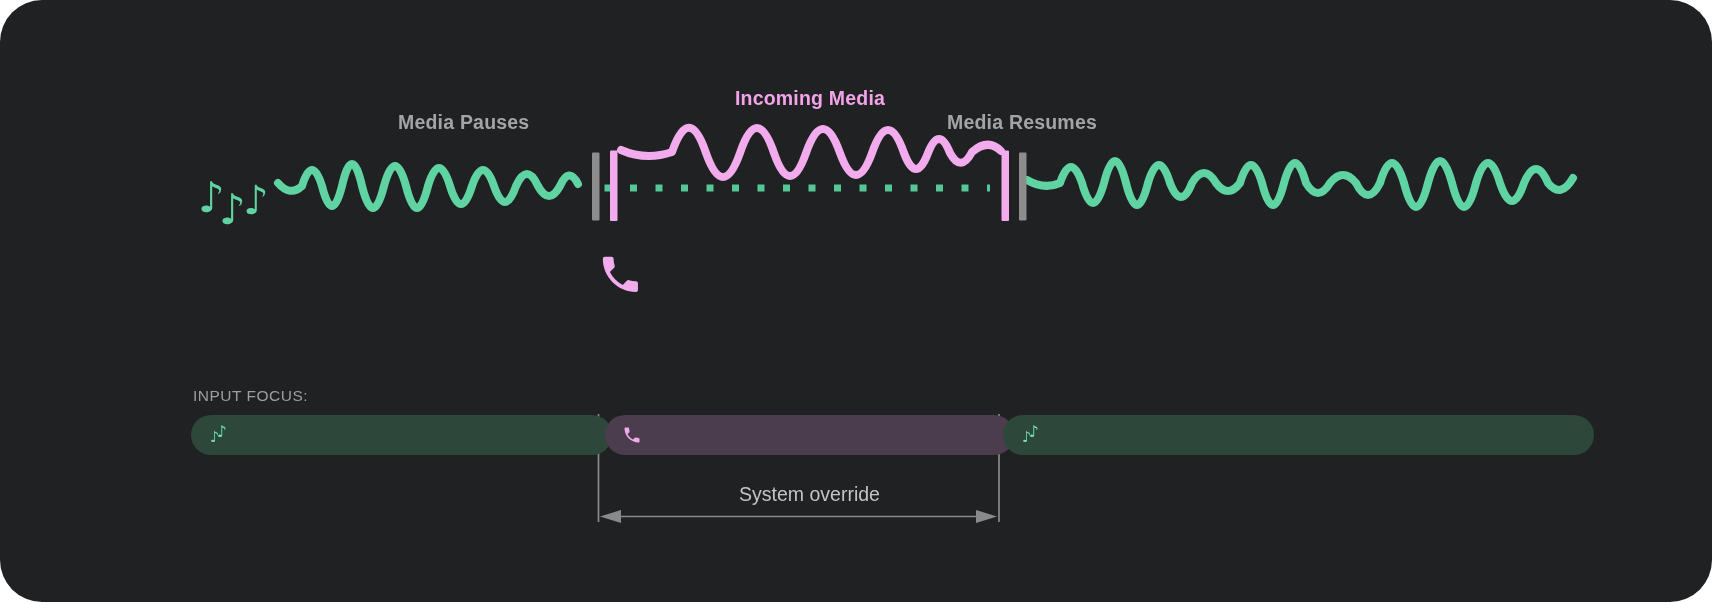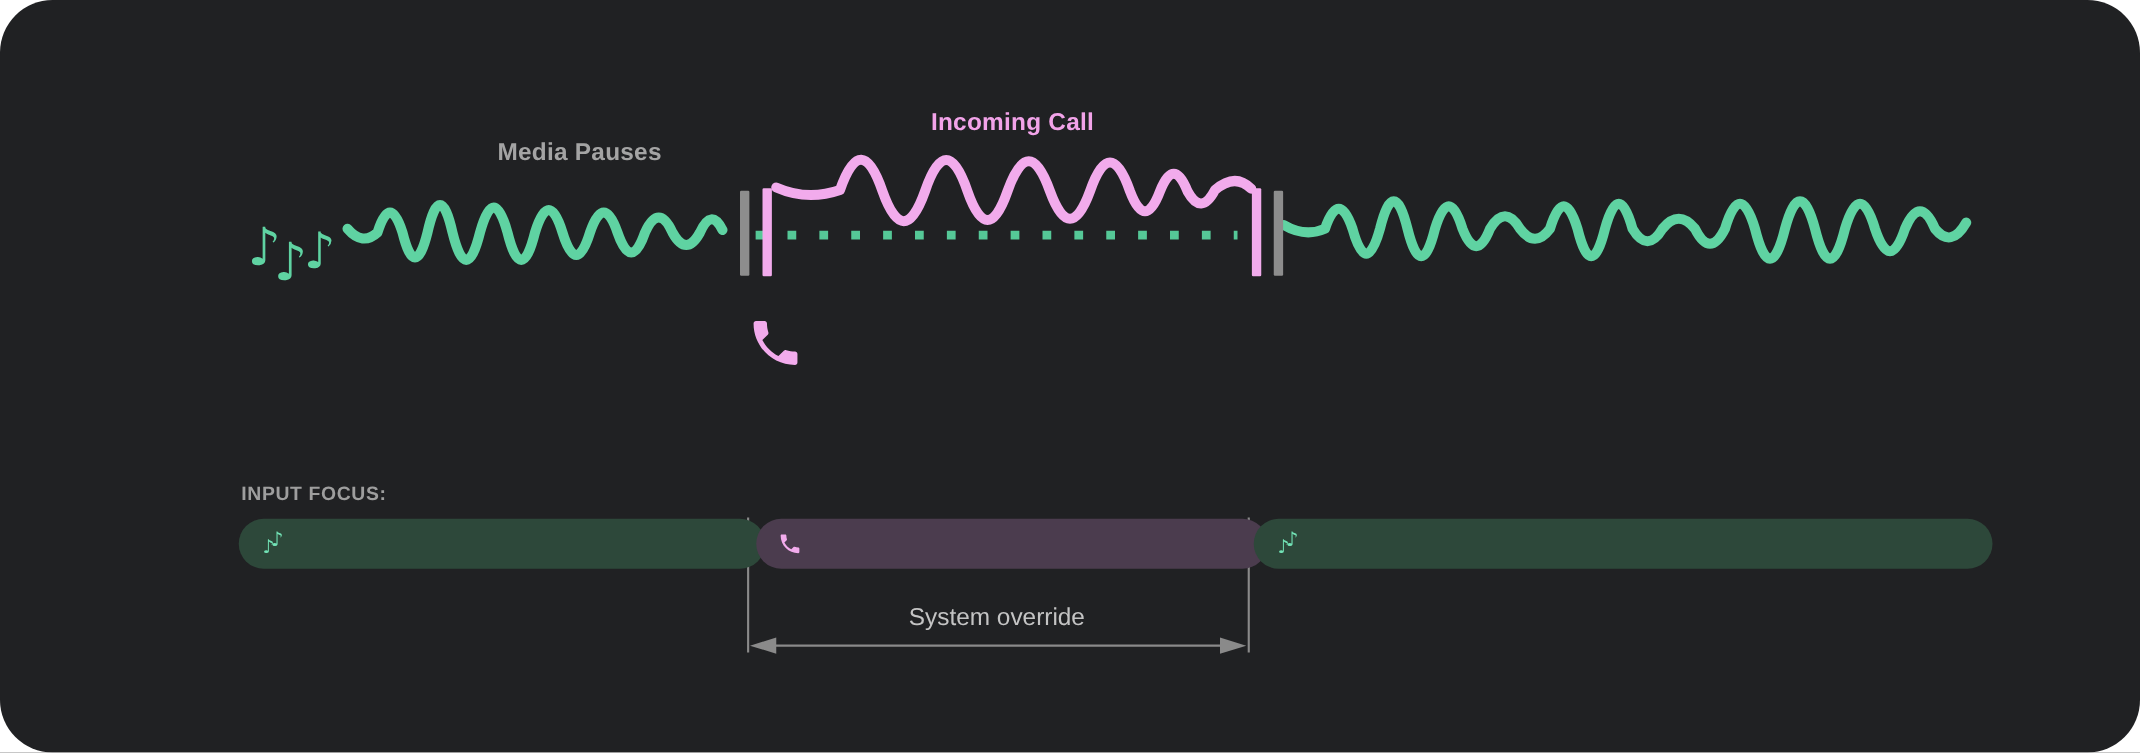--- a/index.html
+++ b/index.html
@@ -12,24 +12,24 @@
   .canvas{position:relative;width:1712px;height:602px;font-family:"Liberation Sans",sans-serif;}
   .panel{position:absolute;inset:0;background:var(--panel-bg);border-radius:42px;overflow:hidden;}
   .gfx{position:absolute;left:0;top:0;width:1712px;height:602px;display:block;}
   .lbl{position:absolute;line-height:1;white-space:nowrap;}
   .lbl-pauses{left:398px;top:113px;width:200px;font-size:19.5px;font-weight:bold;
     letter-spacing:.2px;color:var(--label-gray);}
   .lbl-incoming{left:610px;top:89px;width:400px;text-align:center;font-size:19.5px;font-weight:bold;
     letter-spacing:.2px;color:var(--incoming-call-text);}
   .lbl-resumes{left:872px;top:113px;width:300px;text-align:center;font-size:19.5px;font-weight:bold;
     letter-spacing:.2px;color:var(--label-gray);}
-  .lbl-inputfocus{left:193px;top:388px;font-size:15.5px;font-weight:bold;letter-spacing:.5px;
+  .lbl-inputfocus{left:193px;top:388px;font-size:15.5px;font-weight:normal;letter-spacing:.5px;
     color:var(--input-focus-label);}
   .lbl-override{left:598px;top:485px;width:399px;text-align:center;font-size:19.5px;
-    color:var(--annotation-text);}
+    color:var(--annotation-text);padding-left:12px;}
   .focus-bar{position:absolute;top:415px;height:40px;border-radius:20px;display:flex;
     align-items:center;}
   .bar-media-1{left:191px;width:402px;background:var(--focus-bar-green);padding-left:19px;}
   .bar-call{left:605px;width:392px;background:var(--focus-bar-purple);padding-left:17px;}
   .bar-media-2{left:1003px;width:572px;background:var(--focus-bar-green);padding-left:19px;}
   .notes-sm{font-family:"DejaVu Sans",sans-serif;color:var(--focus-note-mint);line-height:1;}
   .notes-sm .n1{font-size:15px;position:relative;top:2px;}
   .notes-sm .n2{font-size:16px;position:relative;top:-3px;margin-left:-3px;}
   .notes-big{font-family:"DejaVu Sans",sans-serif;fill:var(--media-green);}
   .wave{fill:none;stroke-linecap:round;stroke-linejoin:round;}
@@ -81,21 +81,22 @@
       <line x1="598.5" y1="414" x2="598.5" y2="522" style="stroke:var(--guide-gray);stroke-width:1.7"></line>
       <line x1="999" y1="414" x2="999" y2="522" style="stroke:var(--guide-gray);stroke-width:1.7"></line>
       <g>
         <line x1="612" y1="516.5" x2="986" y2="516.5" style="stroke:var(--guide-gray);stroke-width:1.7"></line>
         <polygon points="600,516.5 621,510 621,523" style="fill:var(--guide-gray)"></polygon>
         <polygon points="997,516.5 976,510 976,523" style="fill:var(--guide-gray)"></polygon>
       </g>
     </svg>
 
     <div class="lbl lbl-pauses">Media Pauses</div>
-    <div class="lbl lbl-incoming">Incoming Call</div>
+    <div class="lbl lbl-incoming">Incoming Media</div>
+    <div class="lbl lbl-resumes">Media Resumes</div>
     <div class="lbl lbl-inputfocus">INPUT FOCUS:</div>
 
     <div class="focus-bar bar-media-1">
       <span class="notes-sm"><span class="n1">♪</span><span class="n2">♪</span></span>
     </div>
     <div class="focus-bar bar-call">
       <svg width="20" height="20" viewBox="0 0 24 24">
         <path style="fill:var(--call-pink)" d="M6.62 10.79c1.44 2.83 3.76 5.14 6.59 6.59l2.2-2.2
           c.27-.27.67-.36 1.02-.24 1.12.37 2.33.57 3.57.57.55 0 1 .45 1 1V20c0 .55-.45 1-1 1
           -9.39 0-17-7.61-17-17 0-.55.45-1 1-1h3.5c.55 0 1 .45 1 1 0 1.25.2 2.45.57 3.57

